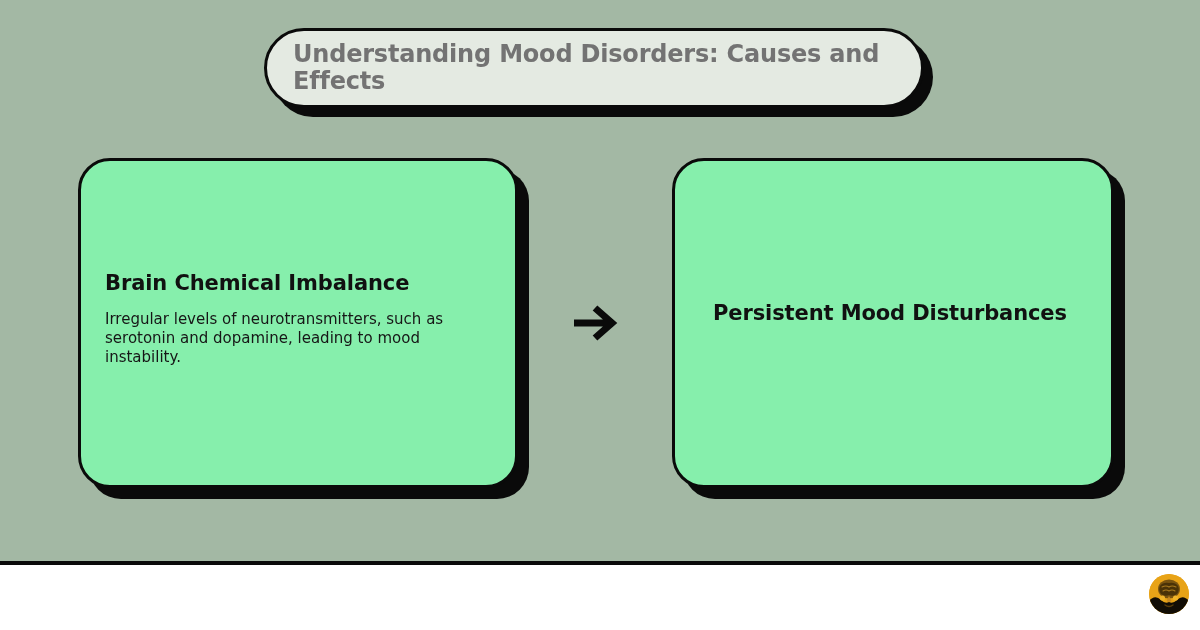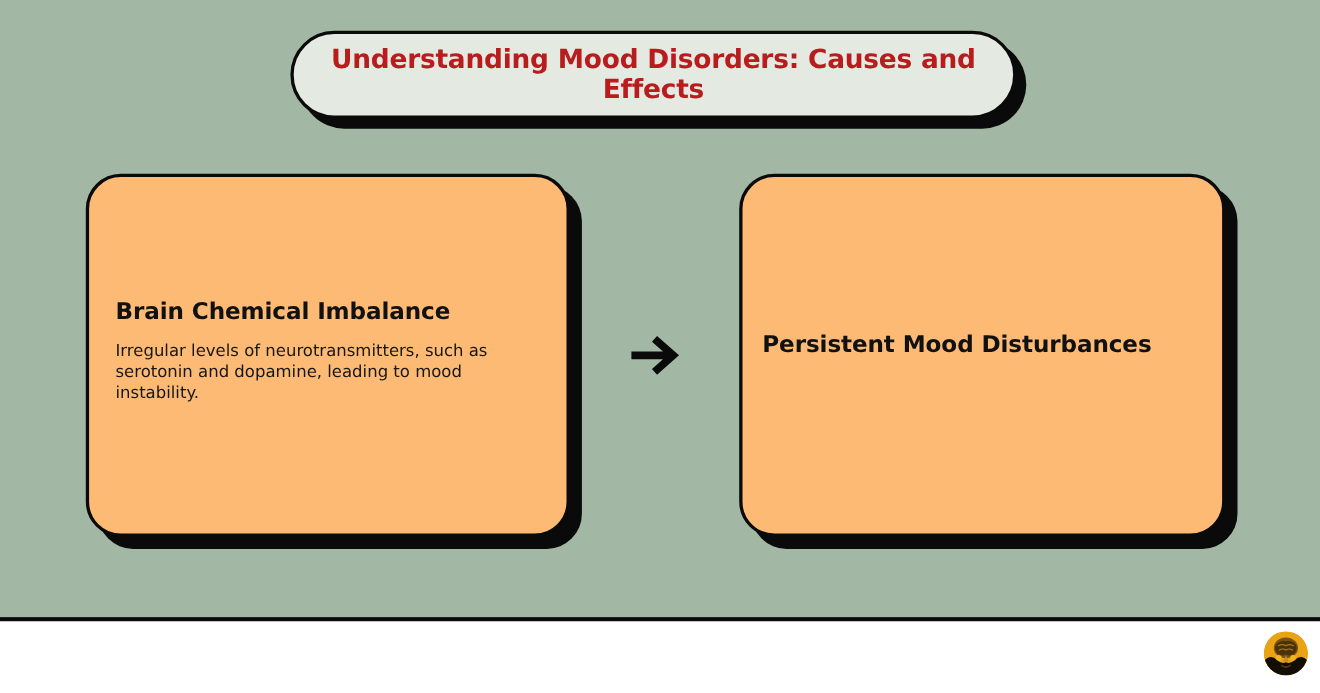--- a/index.html
+++ b/index.html
@@ -57,50 +57,49 @@
     box-sizing: border-box;
     display: flex;
     align-items: center;
     justify-content: center;
     padding: 0 26px;
   }
   .title-text {
     font-size: 24px;
     font-weight: bold;
     line-height: 1.12;
-    color: #b91c1c;
-    text-align: center;
+    color: #737373;
     letter-spacing: -0.2px;
   }
 
   
   .card {
     position: absolute;
-    background: #fdba74;
+    background: #86efac;
     border: 3px solid #0a0a0a;
     border-radius: 32px;
     box-shadow: 11px 11px 0 0 #0a0a0a;
     box-sizing: border-box;
     padding: 0 24px;
     display: flex;
     flex-direction: column;
     justify-content: center;
   }
   .card-left {
     left: 78px;
     top: 158px;
     width: 440px;
     height: 330px;
   }
   .card-right {
     left: 672px;
     top: 158px;
     width: 442px;
     height: 330px;
-    padding: 0 16px;
+    padding: 0 36px;
   }
   .card-inner {
     margin-top: -8px;
   }
   .card-heading {
     font-size: 21px;
     font-weight: bold;
     color: #111111;
     line-height: 1.2;
     margin: 0 0 14px 0;

